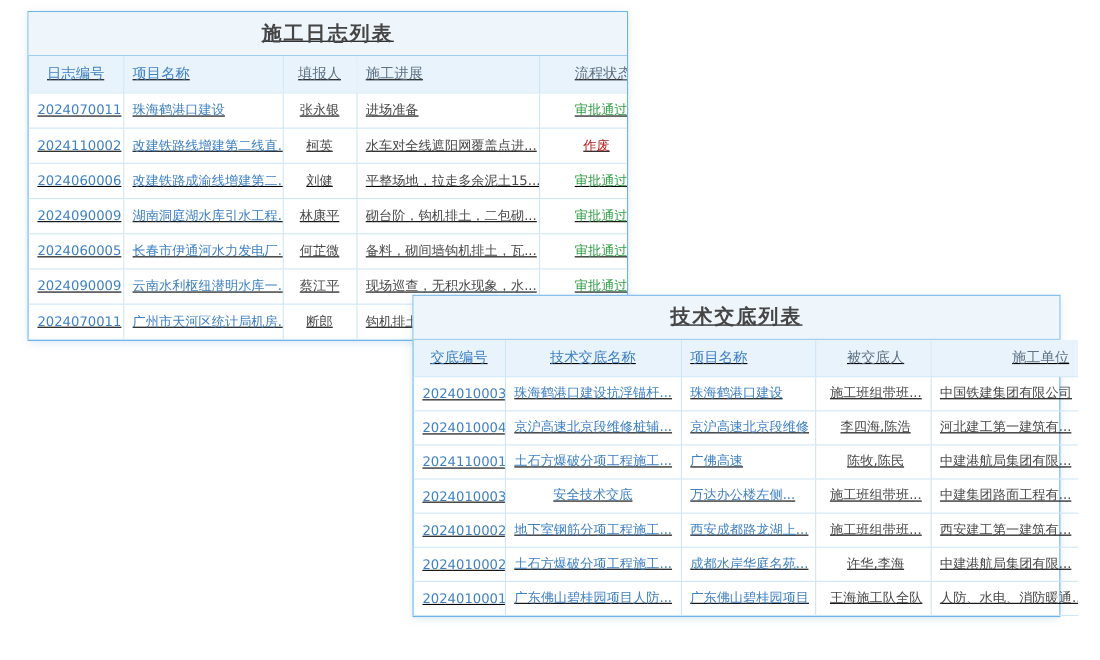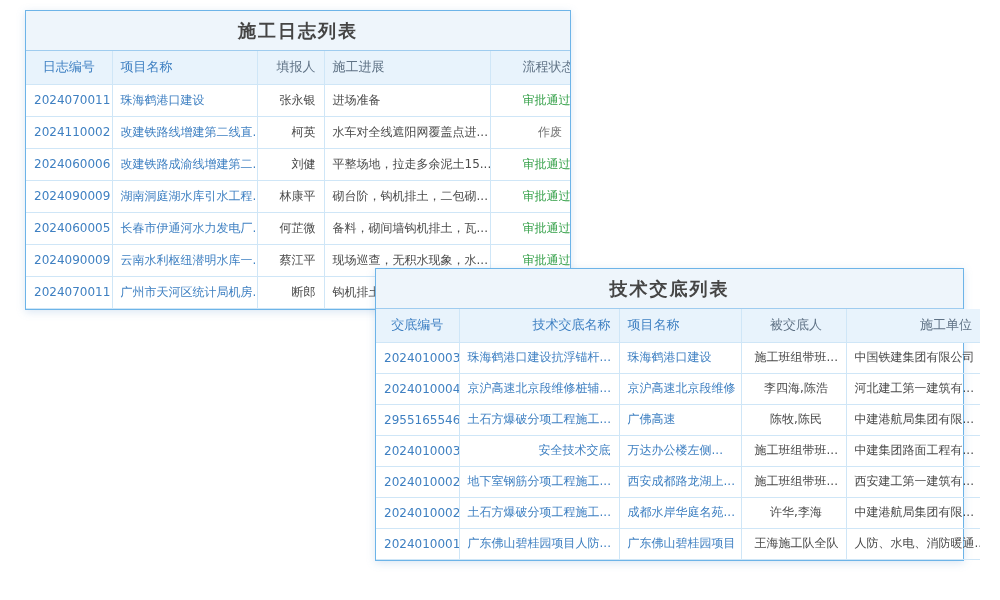--- a/index.html
+++ b/index.html
@@ -18,20 +18,21 @@
     position: relative;
     background: #ffffff;
     font-family: "DejaVu Sans", "Liberation Sans", sans-serif;
     overflow: hidden;
   }
   .panel {
     position: absolute;
     background: #ffffff;
     border: 1px solid var(--panel-border);
     box-shadow: 0 2px 8px rgba(110, 160, 210, 0.25);
+    text-decoration: underline;
   }
   .panel-title {
     height: 40px;
     line-height: 40px;
     text-align: center;
     font-size: 18px;
     font-weight: bold;
     color: #454545;
     letter-spacing: 2px;
     background: var(--title-bg);
@@ -61,28 +62,28 @@
   td {
     font-size: 12px;
     color: var(--body-text);
     text-align: center;
   }
   
   #log-panel { left: 25px; top: 10px; width: 546px; z-index: 1; }
   #log-table td { height: 32px; }
   #log-table .cell-id      { text-align: center; color: var(--link-text); }
   #log-table .cell-project { text-align: left;   color: var(--link-text); }
-  #log-table .cell-filler  { text-align: right; }
+  #log-table .cell-filler  { text-align: center; }
   #log-table .cell-progress{ text-align: left; }
   #log-table .cell-status  { text-align: center; padding-left: 32px; }
   
   #tech-panel { left: 375px; top: 268px; width: 589px; z-index: 2; }
   #tech-table td { height: 31px; }
   #tech-table .cell-id     { text-align: center; color: var(--link-text); }
-  #tech-table .cell-name   { text-align: right; color: var(--link-text); }
+  #tech-table .cell-name   { text-align: center; color: var(--link-text); }
   #tech-table .cell-project{ text-align: left; color: var(--link-text); }
   #tech-table .cell-person { text-align: center; padding-left: 13px; }
   #tech-table .cell-unit   { text-align: right; }
 </style>
 </head>
 <body>
 
 <div id="log-panel" class="panel">
   <div class="panel-title">施工日志列表</div>
   <table id="log-table">
@@ -108,21 +109,21 @@
           <td class="cell-project">珠海鹤港口建设</td>
           <td class="cell-filler">张永银</td>
           <td class="cell-progress">进场准备</td>
           <td class="cell-status" style="color: rgb(47, 158, 68);">审批通过</td>
         </tr>
         <tr>
           <td class="cell-id">2024110002</td>
           <td class="cell-project">改建铁路线增建第二线直...</td>
           <td class="cell-filler">柯英</td>
           <td class="cell-progress">水车对全线遮阳网覆盖点进...</td>
-          <td class="cell-status" style="color: #737373; text-align: right;">作废</td>
+          <td class="cell-status" style="color: #b91c1c;">作废</td>
         </tr>
         <tr>
           <td class="cell-id">2024060006</td>
           <td class="cell-project">改建铁路成渝线增建第二...</td>
           <td class="cell-filler">刘健</td>
           <td class="cell-progress">平整场地，拉走多余泥土15...</td>
           <td class="cell-status" style="color: rgb(47, 158, 68);">审批通过</td>
         </tr>
         <tr>
           <td class="cell-id">2024090009</td>
@@ -184,21 +185,21 @@
           <td class="cell-unit">中国铁建集团有限公司</td>
         </tr>
         <tr>
           <td class="cell-id">2024010004</td>
           <td class="cell-name">京沪高速北京段维修桩辅...</td>
           <td class="cell-project">京沪高速北京段维修</td>
           <td class="cell-person">李四海,陈浩</td>
           <td class="cell-unit">河北建工第一建筑有...</td>
         </tr>
         <tr>
-          <td class="cell-id">2955165546</td>
+          <td class="cell-id">2024110001</td>
           <td class="cell-name">土石方爆破分项工程施工...</td>
           <td class="cell-project">广佛高速</td>
           <td class="cell-person">陈牧,陈民</td>
           <td class="cell-unit">中建港航局集团有限...</td>
         </tr>
         <tr>
           <td class="cell-id">2024010003</td>
           <td class="cell-name">安全技术交底</td>
           <td class="cell-project">万达办公楼左侧...</td>
           <td class="cell-person">施工班组带班...</td>

